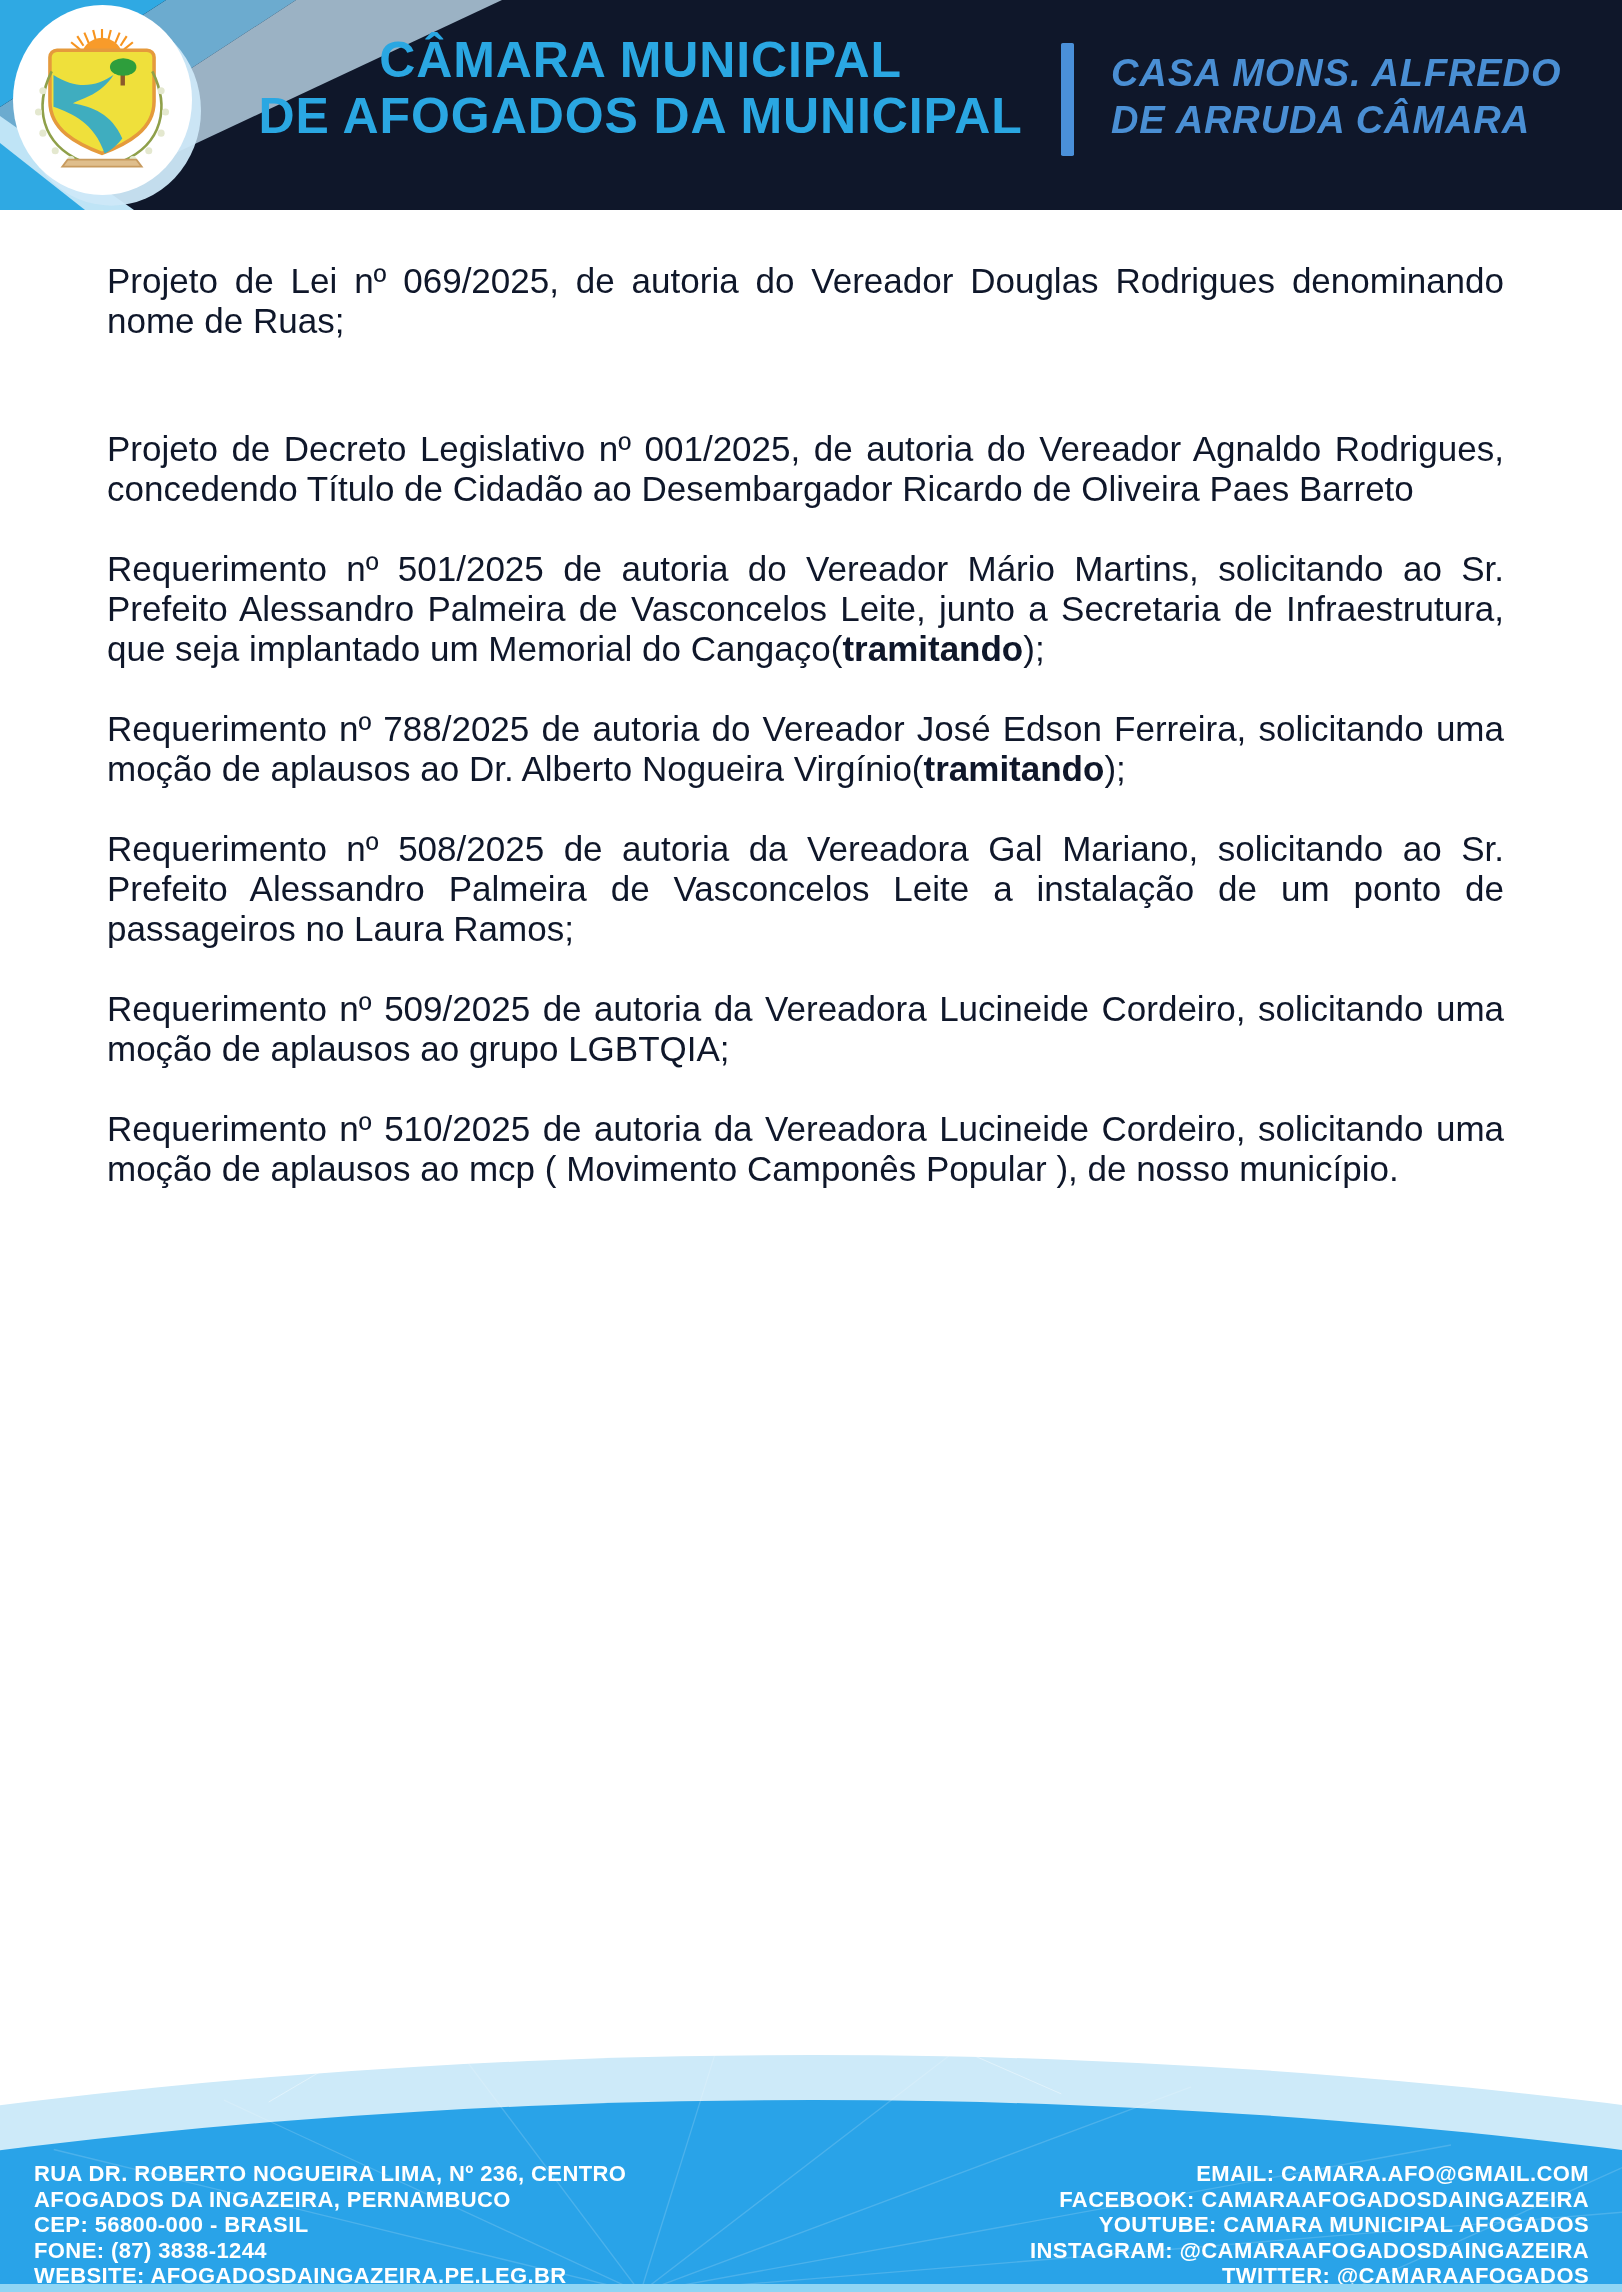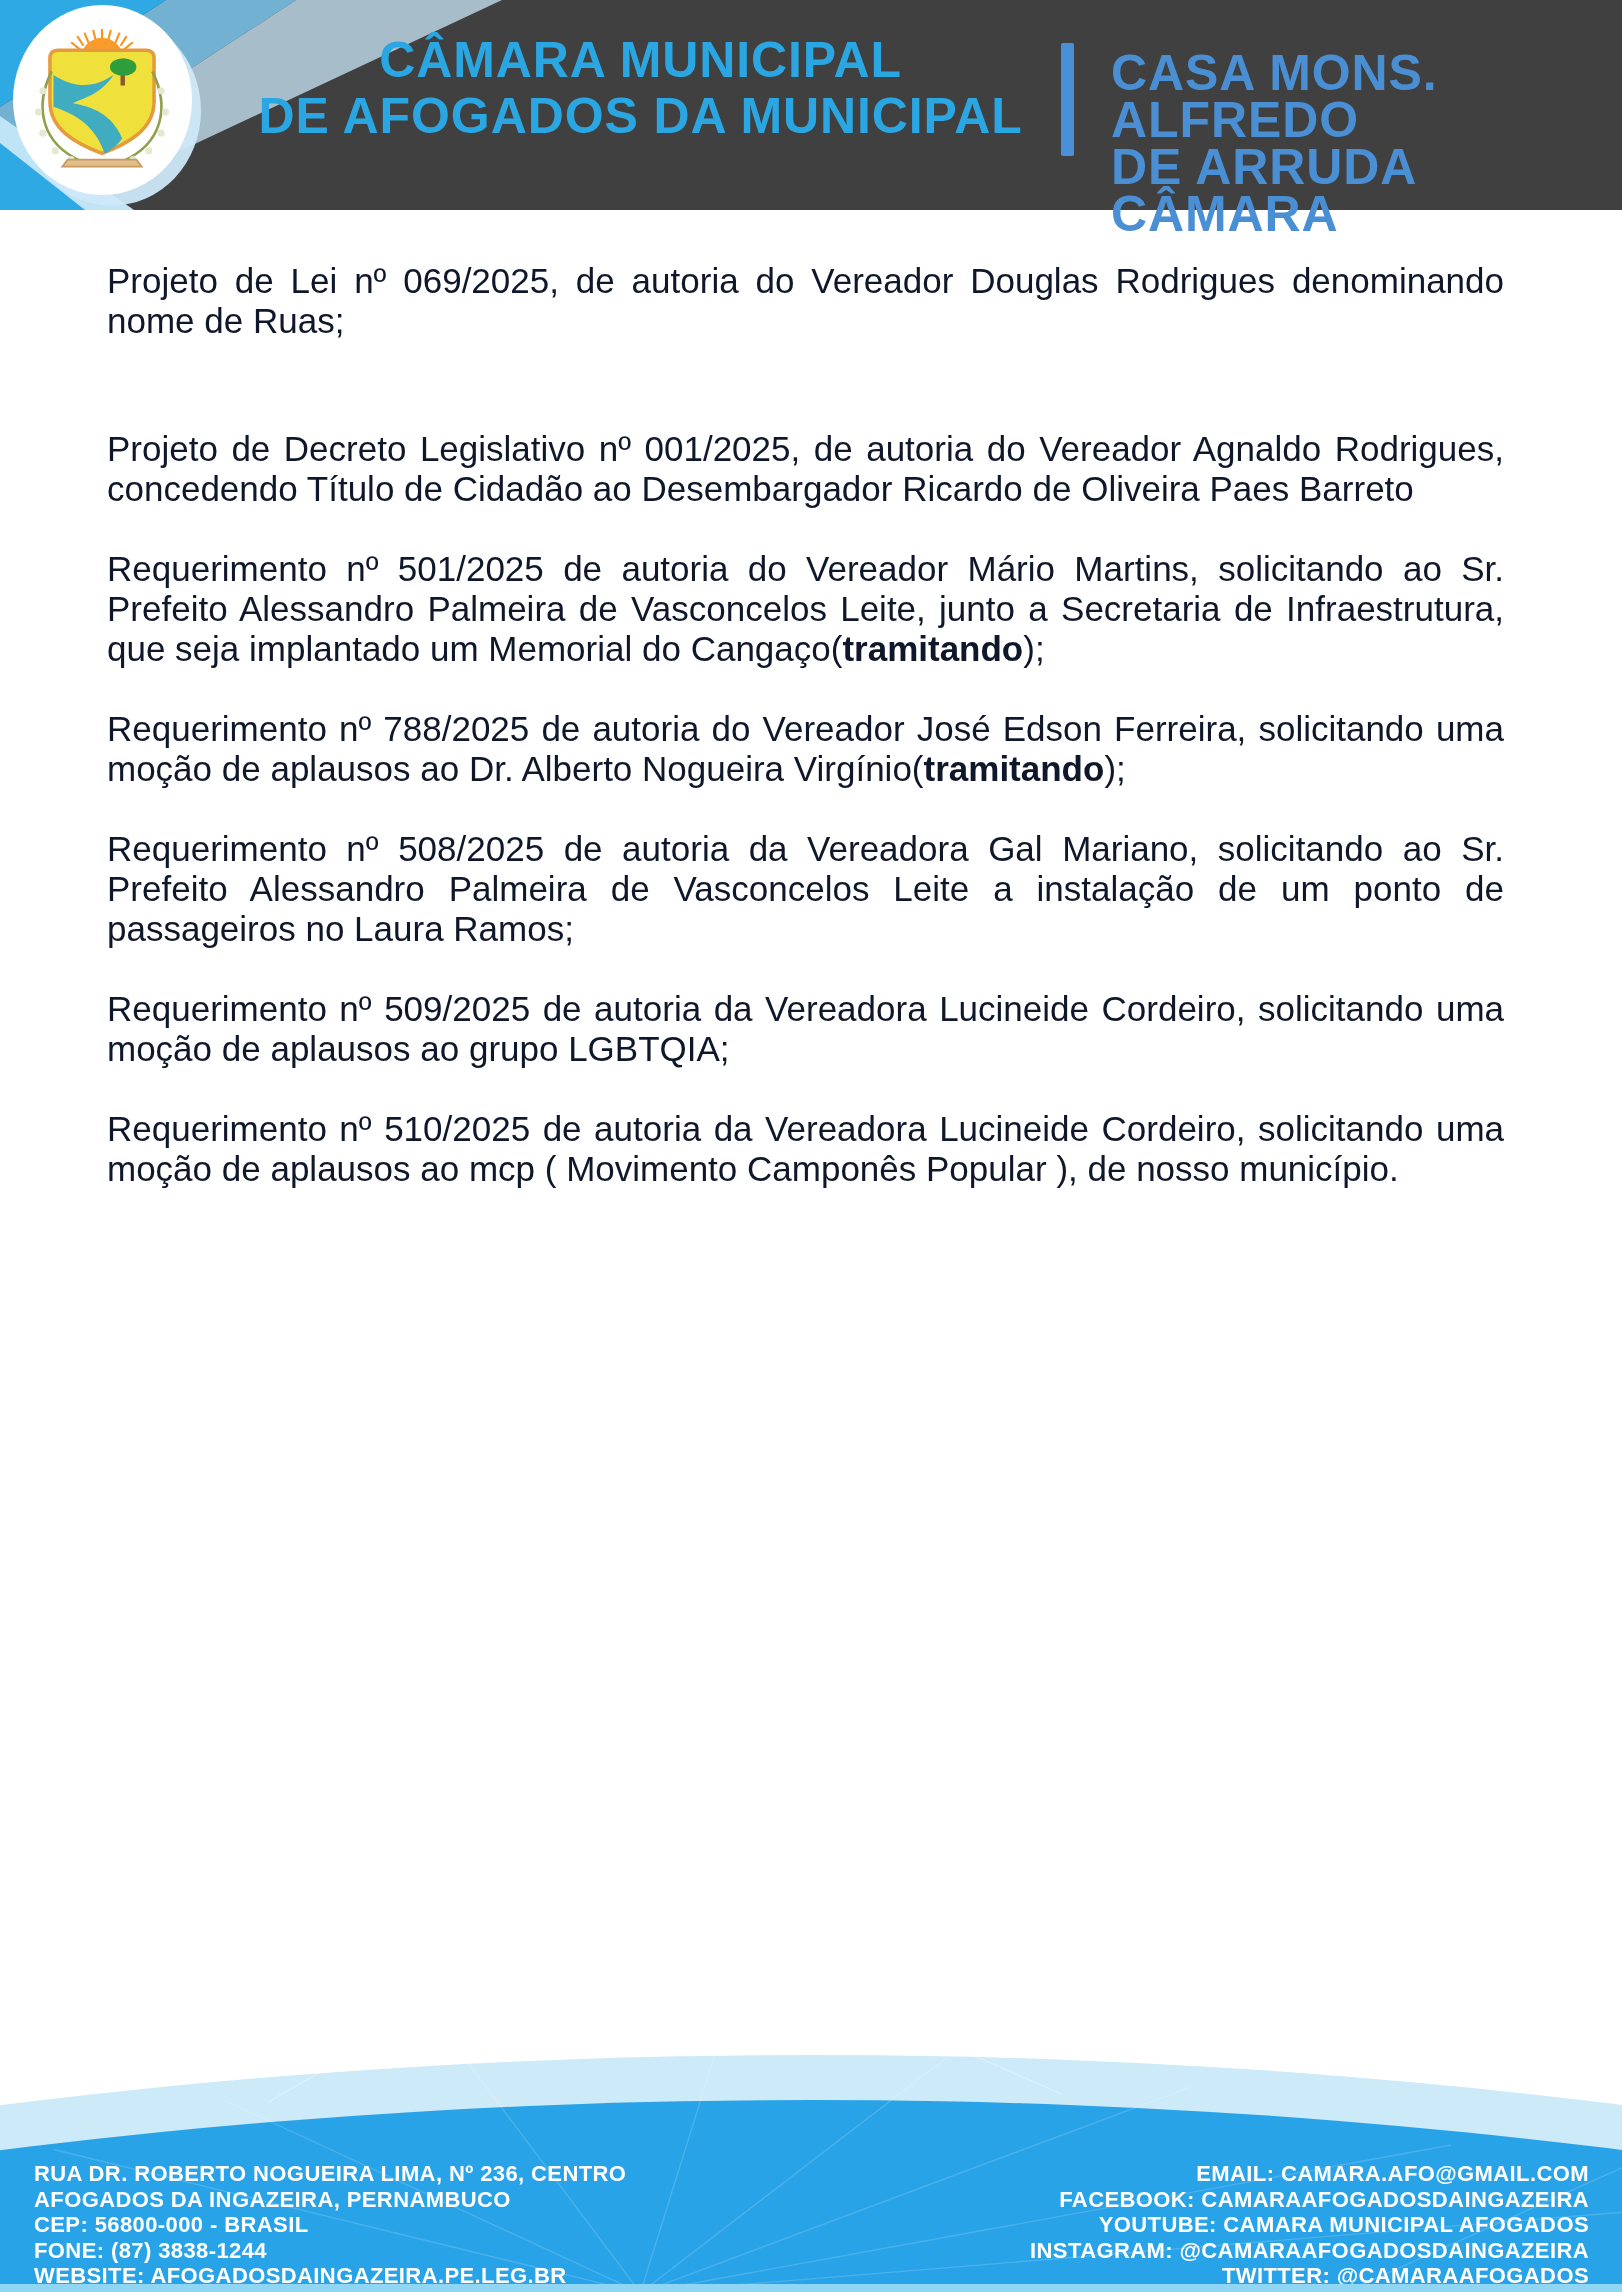--- a/index.html
+++ b/index.html
@@ -4,42 +4,42 @@
 <style>
   * { margin:0; padding:0; box-sizing:border-box; }
   html,body { background:#ffffff; }
   .page {
     position:relative; width:1623px; height:2293px;
     background:#ffffff; overflow:hidden;
     font-family:"Liberation Sans", sans-serif;
   }
 
   
-  header { position:absolute; top:0; left:0; width:1623px; height:210px; background:#404040; }
+  header { position:absolute; top:0; left:0; width:1623px; height:210px; background:#0f172a; }
   .hdr-shape { position:absolute; top:0; left:0; width:627px; height:210px; }
   .tri-a { clip-path:polygon(0 0,166px 0,0 107px); background:#2FA9E3; }
   .tri-b { clip-path:polygon(166px 0,296px 0,0 193px,0 107px); background:#7CC6EC; opacity:.85; }
   .tri-c { clip-path:polygon(296px 0,502px 0,54px 210px,0 210px,0 193px); background:#CBE7F8; opacity:.75; }
   .tri-e { clip-path:polygon(0 116px,134px 210px,0 210px); background:#BFE4F6; }
   .tri-d { clip-path:polygon(0 143px,85px 210px,0 210px); background:#2FA9E3; }
 
   .logo-wrap {
     position:absolute; left:12.5px; top:5.4px; width:179px; height:190px;
     background:#ffffff; border-radius:50%;
     box-shadow:9px 10.7px 0 0 rgba(205,232,248,.95);
     display:flex; align-items:center; justify-content:center;
   }
   .title-block { position:absolute; left:242px; top:32px; width:797px; text-align:center;
     color:#2AA7E2; font-weight:bold; letter-spacing:0.9px; }
   .title-block .t1 { font-size:50px; line-height:56px; }
   .title-block .t2 { font-size:50px; line-height:56px; }
   .hdr-sep { position:absolute; left:1061px; top:43px; width:13.4px; height:113px;
     background:#4A90D9; border-radius:1.8px; }
   .subtitle-block { position:absolute; left:1111px; top:50px; color:#4A8FD4;
-    font-weight:bold; font-size:50px; line-height:47px; letter-spacing:0.9px; }
+    font-weight:bold; font-size:38px; line-height:47px; letter-spacing:0.9px;font-style:italic; }
 
   
   main { position:absolute; top:210px; left:107px; width:1397px; padding-top:51px; }
   main p {
     font-size:35px; line-height:40px; color:#0f172a;
     text-align:justify; margin:0 0 40px 0;
   }
   main p.sp { margin-bottom:88px; }
   main p b { font-weight:bold; }
 

